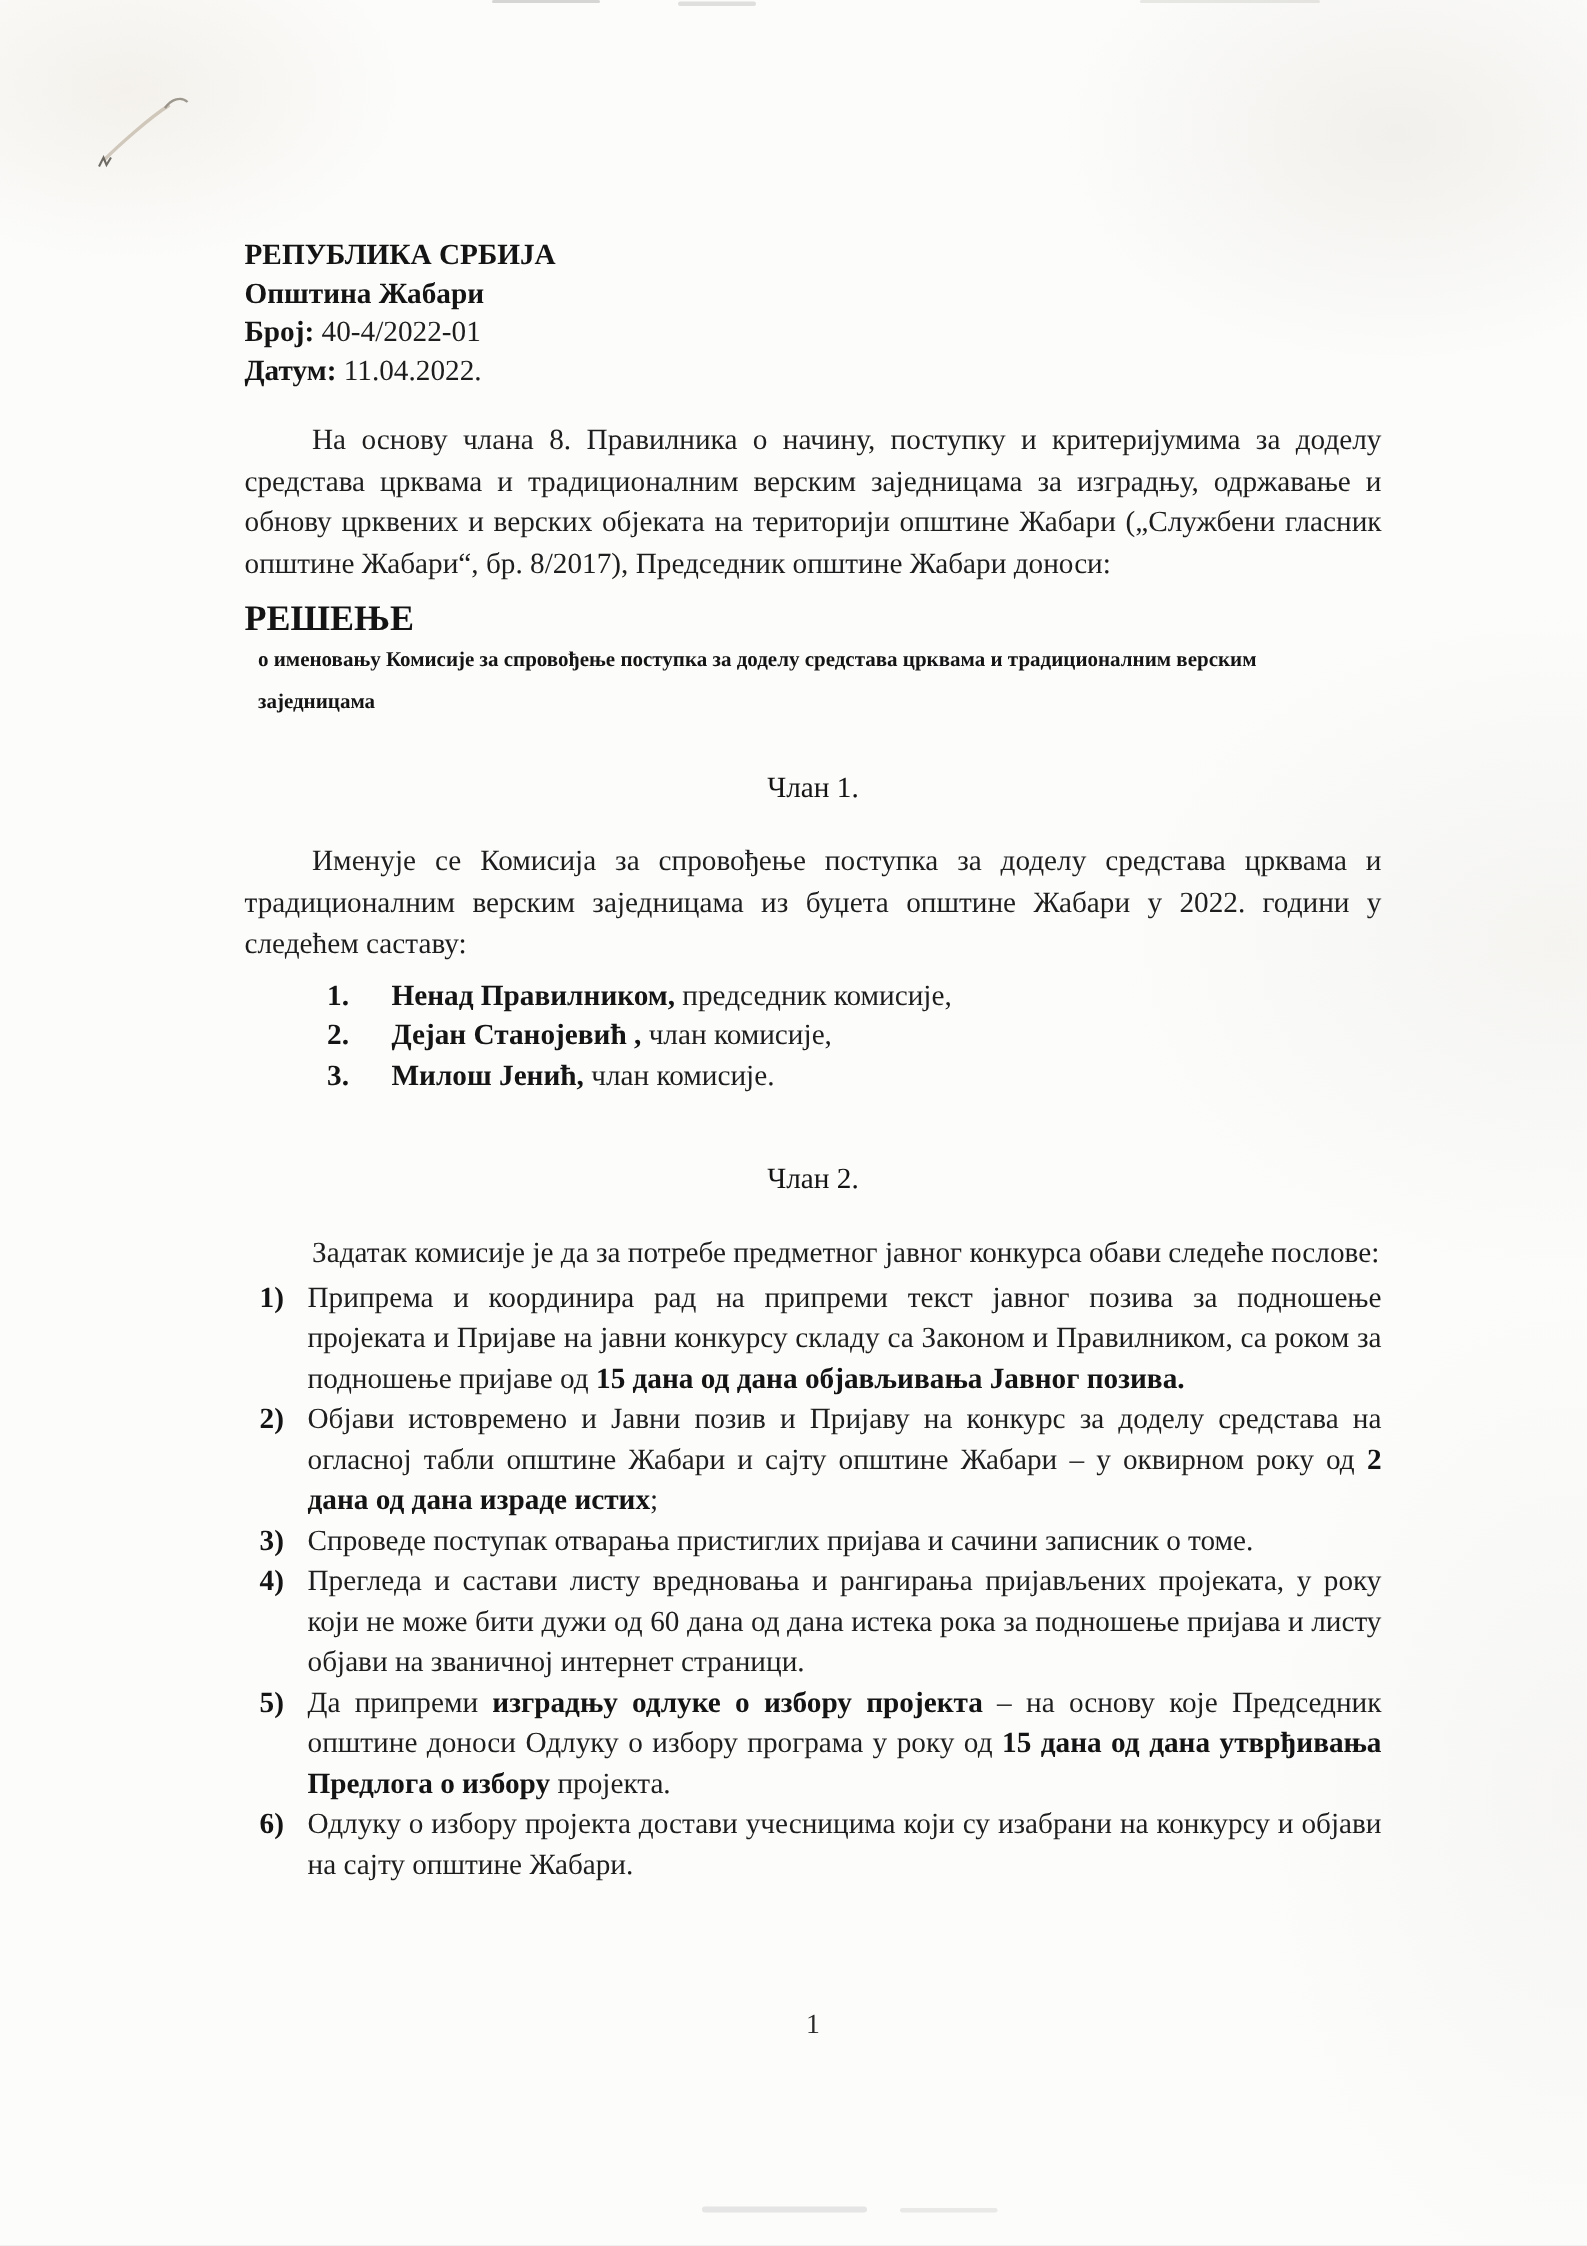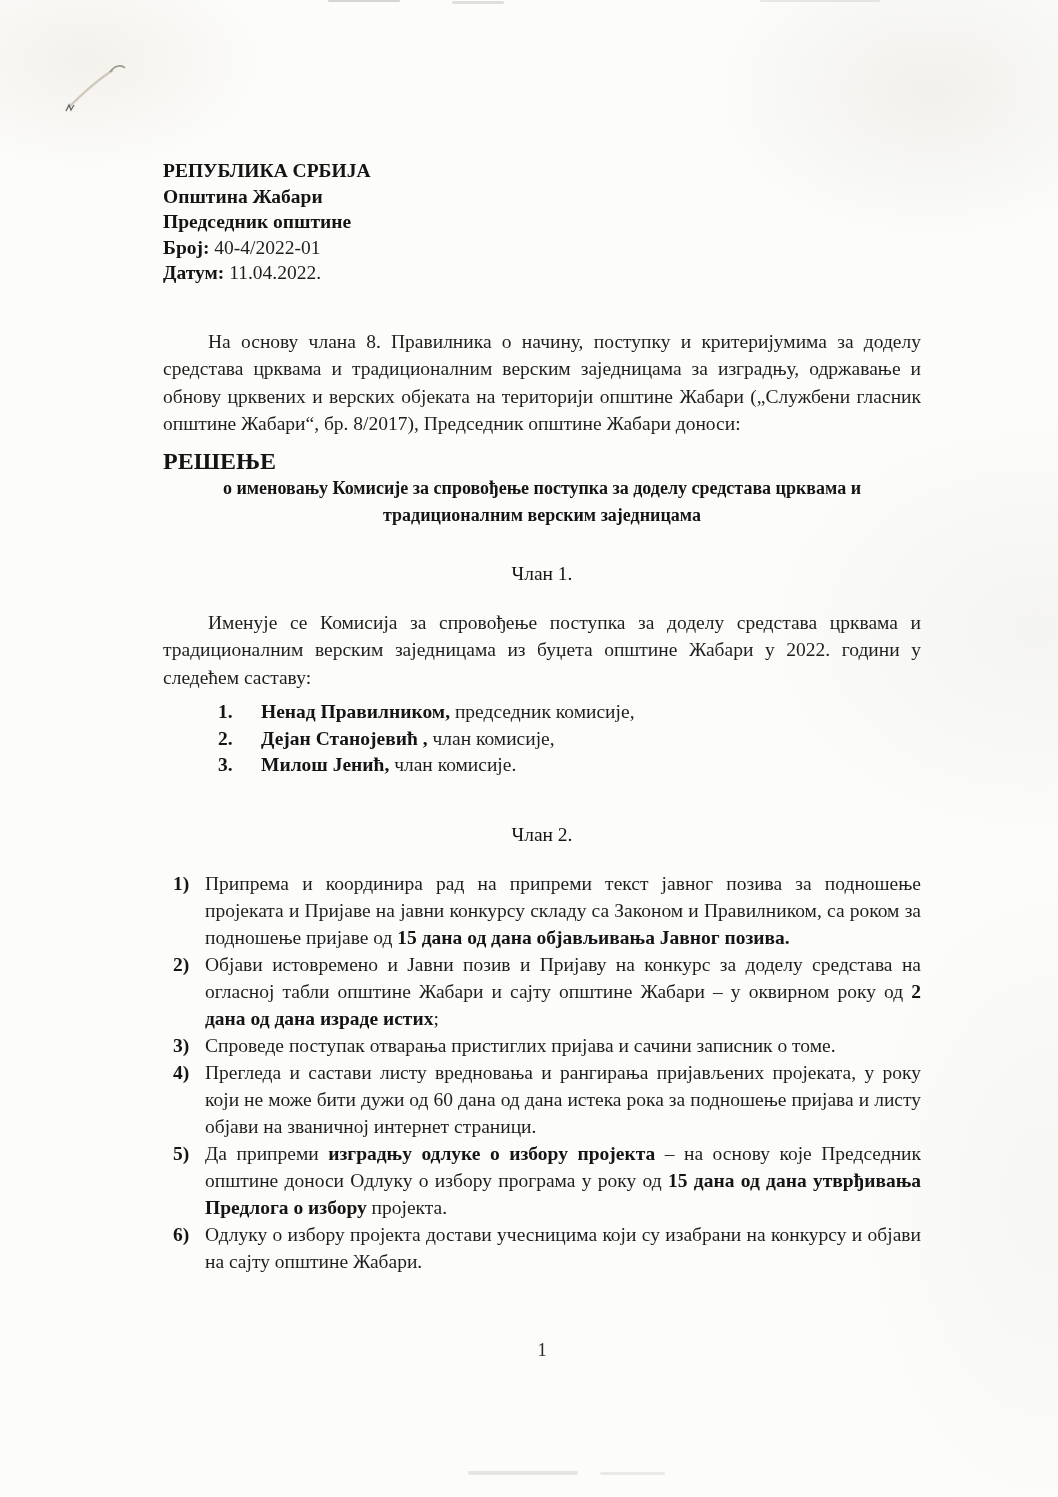--- a/index.html
+++ b/index.html
@@ -20,21 +20,21 @@
   }
   .content {
     position: absolute;
     left: 163px;
     top: 158px;
     width: 758px;
   }
   b, .b { font-weight: bold; color: #141414; }
 
   
-  .letterhead { margin-bottom: 42px; }
+  .letterhead { margin-bottom: 20px; }
   .h-line { font-size: 19.5px; line-height: 25.5px; }
   .h-bold { font-weight: bold; color: #141414; }
 
   
   .para {
     font-size: 19.5px;
     line-height: 27.5px;
     text-align: justify;
     text-indent: 45px;
     margin: 0;
@@ -44,24 +44,23 @@
   
   .doc-title {
     text-align: left;
     font-weight: bold;
     color: #141414;
     font-size: 24px;
     line-height: 27px;
     margin-top: 10px;
   }
   .doc-subtitle {
-    text-align: center;
     font-weight: bold;
     color: #141414;
-    font-size: 18px;
+    font-size: 14px;
     line-height: 27.5px;
     margin: 0 auto 30px auto;
     width: 740px;
   }
   .clan-heading {
     text-align: center;
     font-weight: normal;
     color: #141414;
     font-size: 19.5px;
     line-height: 27px;
@@ -135,40 +134,40 @@
   <div class="edge-streak streak-top-2"></div>
   <div class="edge-streak streak-top-3"></div>
   <div class="edge-streak streak-bottom-1"></div>
   <div class="edge-streak streak-bottom-2"></div>
 
   <div class="content">
 
     <div class="letterhead">
       <div class="h-line h-bold">РЕПУБЛИКА СРБИЈА</div>
       <div class="h-line h-bold">Општина Жабари</div>
-      <div class="h-line h-bold">Председник општине</div>
       <div class="h-line"><b>Број:</b> <span>40-4/2022-01</span></div>
       <div class="h-line"><b>Датум:</b> <span>11.04.2022.</span></div>
     </div>
 
     <p class="para preamble">На основу члана 8. Правилника о начину, поступку и критеријумима за доделу средстава црквама и традиционалним верским заједницама за изградњу, одржавање и обнову црквених и верских објеката на територији општине Жабари („Службени гласник општине Жабари“, бр. 8/2017), Председник општине Жабари доноси:</p>
 
     <div class="doc-title">РЕШЕЊЕ</div>
     <div class="doc-subtitle">о именовању Комисије за спровођење поступка за доделу средстава црквама и традиционалним верским заједницама</div>
 
     <div class="clan-heading">Члан 1.</div>
     <p class="para">Именује се Комисија за спровођење поступка за доделу средстава црквама и традиционалним верским заједницама из буџета општине Жабари у 2022. години у следећем саставу:</p>
 
     <ol class="members">
       <li><span class="m-num">1.</span><span class="m-name">Ненад Правилником,</span><span> председник комисије,</span></li>
       <li><span class="m-num">2.</span><span class="m-name">Дејан Станојевић ,</span><span> члан комисије,</span></li>
       <li><span class="m-num">3.</span><span class="m-name">Милош Јенић,</span><span> члан комисије.</span></li>
     </ol>
 
     <div class="clan-heading clan2-heading">Члан 2.</div>
+    <p class="para intro2">Задатак комисије је да за потребе предметног јавног конкурса обави следеће послове:</p>
 
     <ol class="tasks">
       <li class="task"><span class="t-num">1)</span><span class="t-body"><span>Припрема и координира рад на припреми текст јавног позива за подношење пројеката и Пријаве на јавни конкурсу складу са Законом и Правилником, са роком за подношење пријаве од </span><span class="b">15 дана од дана објављивања Јавног позива.</span></span></li>
       <li class="task"><span class="t-num">2)</span><span class="t-body"><span>Објави истовремено и Јавни позив и Пријаву на конкурс за доделу средстава на огласној табли општине Жабари и сајту општине Жабари – у оквирном року од </span><span class="b">2 дана од дана израде истих</span><span>;</span></span></li>
       <li class="task"><span class="t-num">3)</span><span class="t-body"><span>Спроведе поступак отварања пристиглих пријава и сачини записник о томе.</span></span></li>
       <li class="task"><span class="t-num">4)</span><span class="t-body"><span>Прегледа и састави листу вредновања и рангирања пријављених пројеката, у року који не може бити дужи од 60 дана од дана истека рока за подношење пријава и листу објави на званичној интернет страници.</span></span></li>
       <li class="task"><span class="t-num">5)</span><span class="t-body"><span>Да припреми </span><span class="b">изградњу одлуке о избору пројекта </span><span>– на основу које Председник општине доноси Одлуку о избору програма у року од </span><span class="b">15 дана од дана утврђивања Предлога о избору </span><span>пројекта.</span></span></li>
       <li class="task"><span class="t-num">6)</span><span class="t-body"><span>Одлуку о избору пројекта достави учесницима који су изабрани на конкурсу и објави на сајту општине Жабари.</span></span></li>
     </ol>
 

